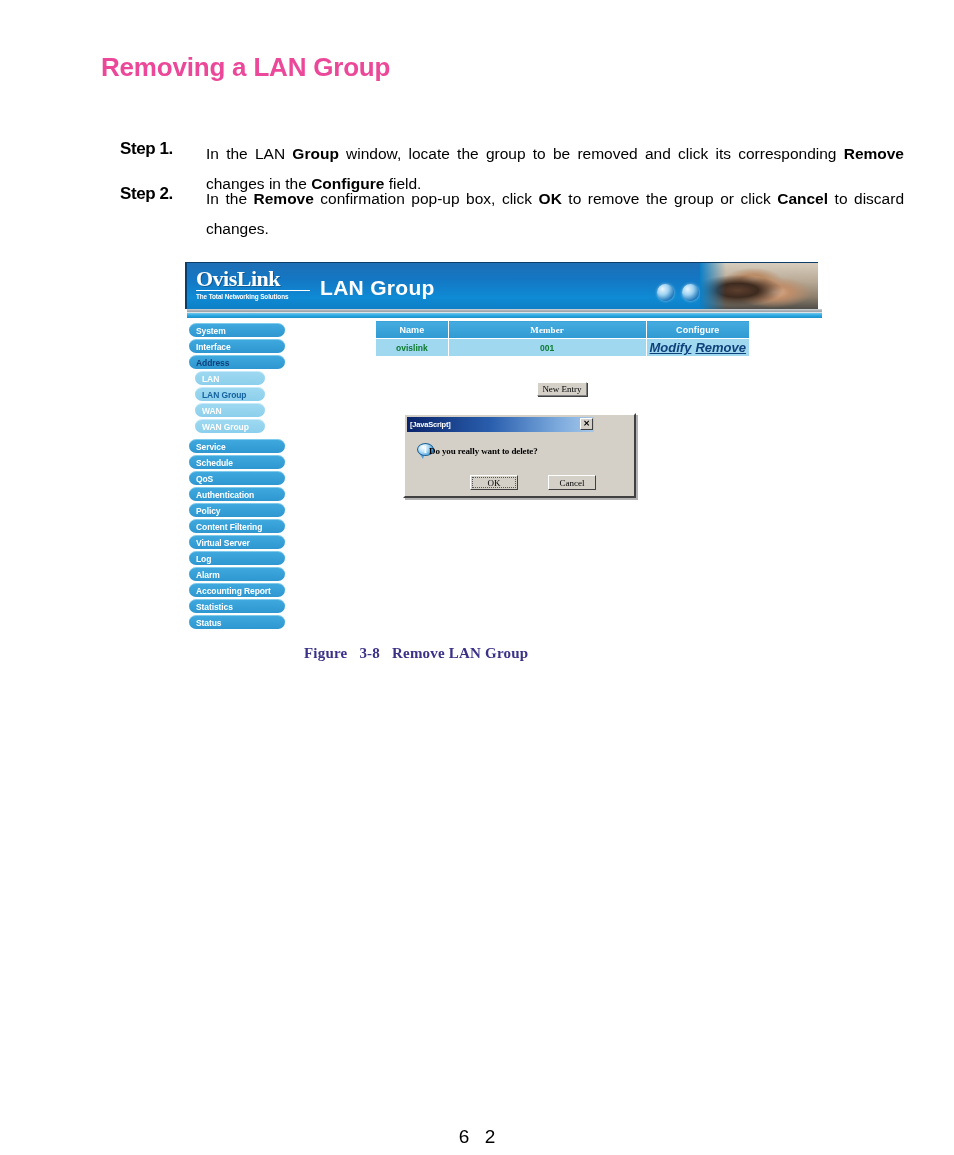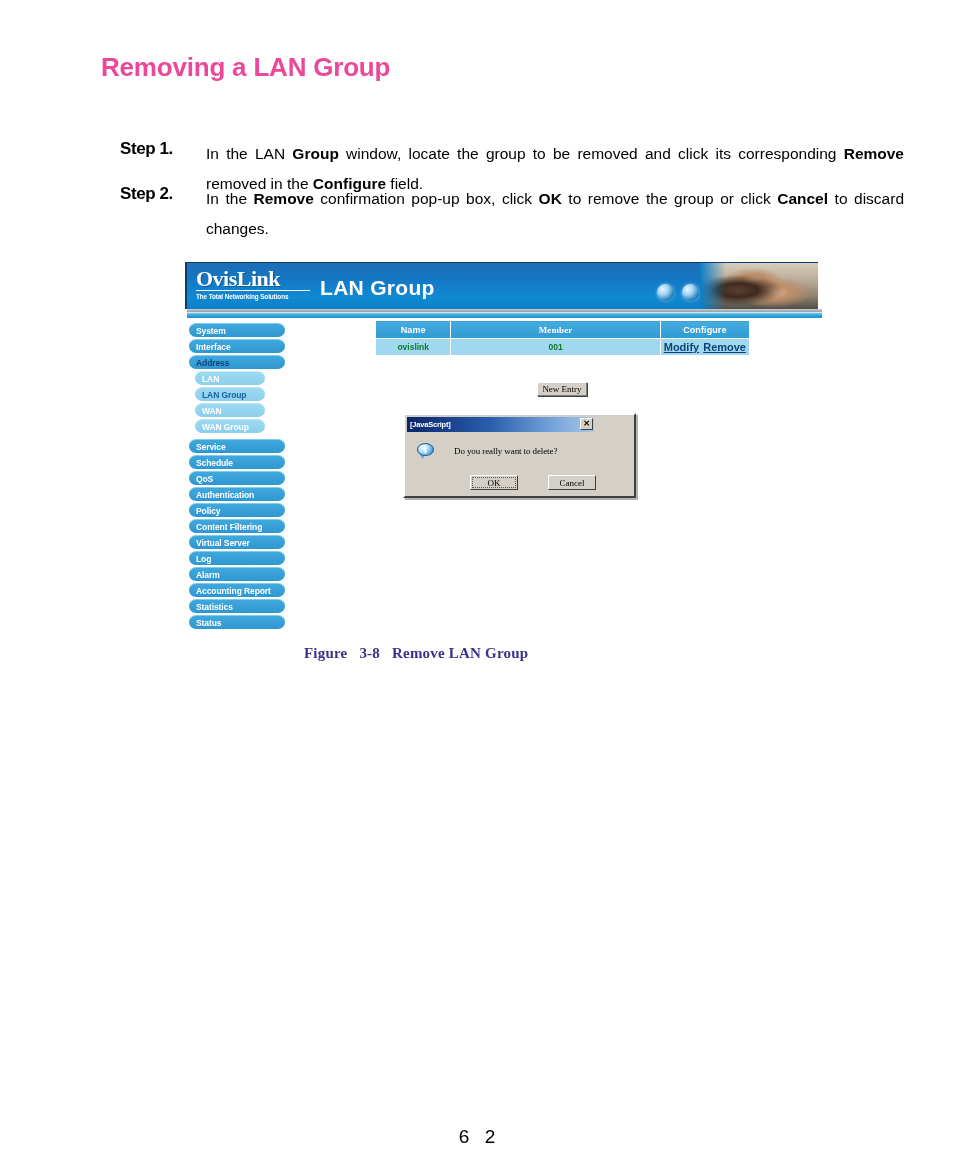--- a/index.html
+++ b/index.html
@@ -222,23 +222,24 @@
     font-weight: bold;
     font-size: 8.5px;
   }
   .col-name { width: 78px; }
   .col-member { width: 230px; font-family: Liberation Serif, serif; }
   .col-cfg { width: 67px; }
   .cfg-link {
     color: #10407a;
     text-decoration: underline;
     font-weight: bold;
-    font-size: 11px;
+    font-size: 13px;
     margin: 6px 2px;
     cursor: pointer;
+    font-style: italic;
   }
 
   
   .new-entry {
     position: absolute;
     left: 352px;
     top: 120px;
     width: 50px;
     height: 14px;
     line-height: 13px;
@@ -327,25 +328,26 @@
     width: 17px; height: 13px;
     line-height: 13px;
     text-align: center;
     font-family: "Liberation Serif", serif;
     font-weight: bold;
     font-size: 10px;
     color: #ffffff;
   }
   .dlg-msg {
     position: absolute;
-    left: 49px; top: 31px;
+    left: 24px; top: 31px;
     font-family: "Liberation Serif", serif;
     font-size: 9px;
     color: #000000;
     letter-spacing: -0.1px;
+    font-weight: bold;
   }
   .dlg-btn {
     position: absolute;
     top: 60px;
     width: 48px;
     height: 15px;
     line-height: 14px;
     text-align: center;
     font-family: "Liberation Serif", serif;
     font-size: 9px;
@@ -392,21 +394,21 @@
     text-indent: 5px;
   }
 </style>
 </head>
 <body>
 
 <div class="page-title">Removing a LAN Group</div>
 
 <div class="step-block step-1">
   <div class="step-label">Step 1.</div>
-  <div class="step-body"><span>In the LAN </span><b>Group</b><span> window, locate the group to be removed and click its corresponding </span><b>Remove</b><span> removed in the </span><b>Configure</b><span> field.</span></div>
+  <div class="step-body"><span>In the LAN </span><b>Group</b><span> window, locate the group to be removed and click its corresponding </span><b>Remove</b><span> changes in the </span><b>Configure</b><span> field.</span></div>
 </div>
 
 <div class="step-block step-2">
   <div class="step-label">Step 2.</div>
   <div class="step-body"><span>In the </span><b>Remove</b><span> confirmation pop-up box, click </span><b>OK</b><span> to remove the group or click </span><b>Cancel</b><span> to discard changes.</span></div>
 </div>
 
 <div class="shot">
 
   <div class="banner">

